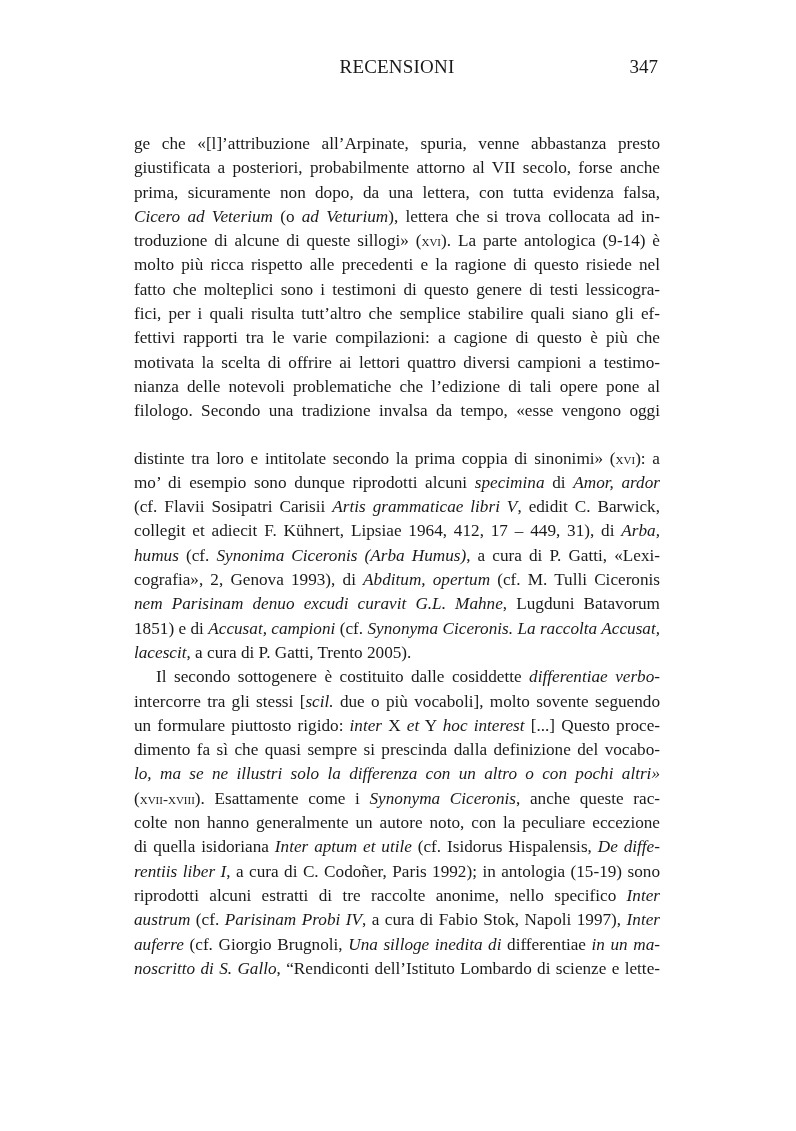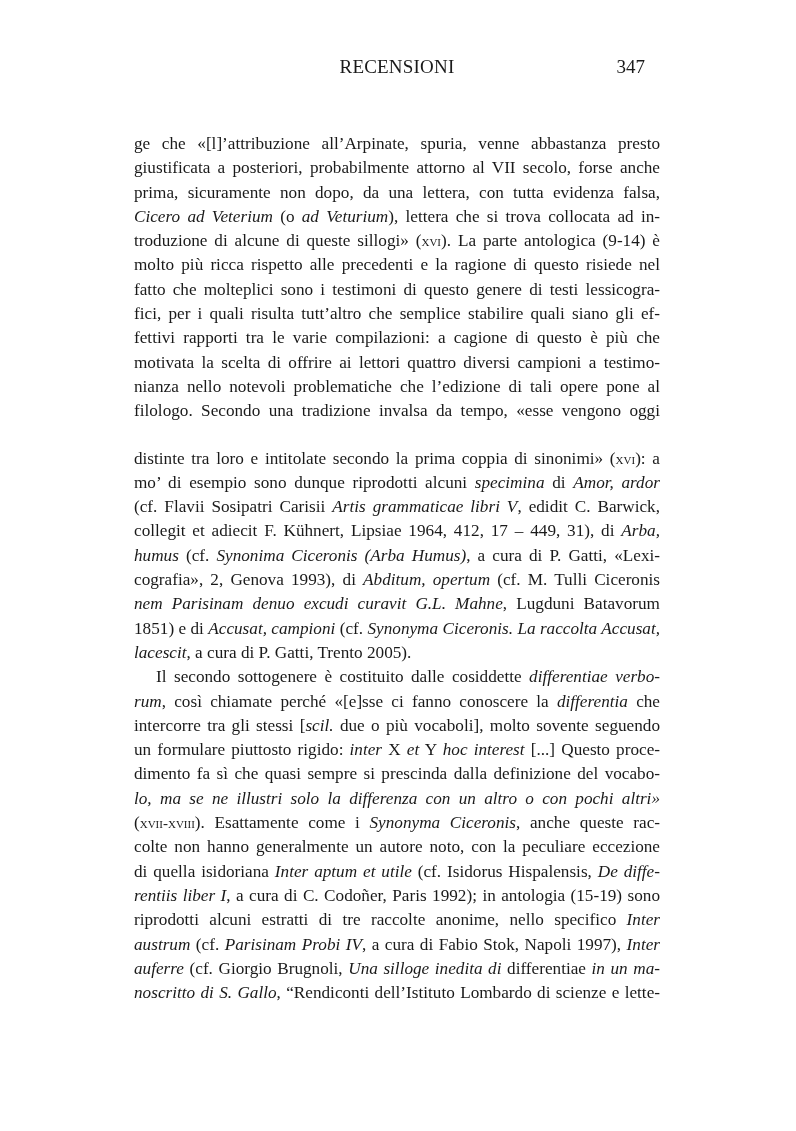--- a/index.html
+++ b/index.html
@@ -1,19 +1,19 @@
 <!DOCTYPE html>
 <html><head>
 <meta charset="utf-8">
 <style>
   html, body { margin:0; padding:0; background:#ffffff; }
   body { width:796px; height:1131px; position:relative; overflow:hidden; font-family:"Liberation Serif","DejaVu Serif",serif; color:#1a1a1a; }
   .header { position:absolute; top:56px; left:134px; width:526px; height:24px; font-size:19px; }
   .running-title { position:absolute; left:0; right:0; text-align:center; letter-spacing:0.2px; }
-  .page-number { position:absolute; right:15px; top:0; }
+  .page-number { position:absolute; right:2px; top:0; }
   .body-text { position:absolute; top:132px; left:134px; width:526px; font-size:17.2px; line-height:24.3px; }
   .line { display:block; text-align:justify; text-align-last:justify; white-space:nowrap; height:24.3px; overflow:visible; }
   .line.last { text-align-last:left; }
   .line.indent { text-indent:22px; }
   .line span { white-space:normal; }
   i { font-style:italic; }
   .sc { font-variant:small-caps; font-size:15px; }
 </style>
 </head>
 <body>
@@ -27,33 +27,32 @@
     <div class="line" style="white-space: normal;">ge che «[l]’attribuzione all’Arpinate, spuria, venne abbastanza presto</div>
     <div class="line" style="white-space: normal;">giustificata a posteriori, probabilmente attorno al VII secolo, forse anche</div>
     <div class="line" style="white-space: normal;">prima, sicuramente non dopo, da una lettera, con tutta evidenza falsa,</div>
     <div class="line" style="white-space: normal;"><i>Cicero ad Veterium</i> (o <i>ad Veturium</i>), lettera che si trova collocata ad in-</div>
     <div class="line" style="white-space: normal;">troduzione di alcune di queste sillogi» (<span class="sc">xvi</span>). La parte antologica (9-14) è</div>
     <div class="line" style="white-space: normal;">molto più ricca rispetto alle precedenti e la ragione di questo risiede nel</div>
     <div class="line" style="white-space: normal;">fatto che molteplici sono i testimoni di questo genere di testi lessicogra-</div>
     <div class="line" style="white-space: normal;">fici, per i quali risulta tutt’altro che semplice stabilire quali siano gli ef-</div>
     <div class="line" style="white-space: normal;">fettivi rapporti tra le varie compilazioni: a cagione di questo è più che</div>
     <div class="line" style="white-space: normal;">motivata la scelta di offrire ai lettori quattro diversi campioni a testimo-</div>
-    <div class="line" style="white-space: normal;">nianza nello notevoli problematiche che l’edizione di tali opere pone al</div>
+    <div class="line" style="white-space: normal;">nianza delle notevoli problematiche che l’edizione di tali opere pone al</div>
     <div class="line" style="white-space: normal;">filologo. Secondo una tradizione invalsa da tempo, «esse vengono oggi</div>
     <div class="line" style="white-space: normal; margin-top: 23px;">distinte tra loro e intitolate secondo la prima coppia di sinonimi» (<span class="sc">xvi</span>): a</div>
     <div class="line" style="white-space: normal;">mo’ di esempio sono dunque riprodotti alcuni <i>specimina</i> di <i>Amor, ardor</i></div>
     <div class="line" style="white-space: normal;">(cf. Flavii Sosipatri Carisii <i>Artis grammaticae libri V</i>, edidit C. Barwick,</div>
     <div class="line" style="white-space: normal;">collegit et adiecit F. Kühnert, Lipsiae 1964, 412, 17 – 449, 31), di <i>Arba,</i></div>
     <div class="line" style="white-space: normal;"><i>humus</i> (cf. <i>Synonima Ciceronis (Arba Humus)</i>, a cura di P. Gatti, «Lexi-</div>
     <div class="line" style="white-space: normal;">cografia», 2, Genova 1993), di <i>Abditum, opertum</i> (cf. M. Tulli Ciceronis</div>
     <div class="line" style="white-space: normal;"><i>nem Parisinam denuo excudi curavit G.L. Mahne</i>, Lugduni Batavorum</div>
     <div class="line" style="white-space: normal;">1851) e di <i>Accusat, campioni</i> (cf. <i>Synonyma Ciceronis. La raccolta Accusat,</i></div>
     <div class="line last" style="white-space: normal;"><i>lacescit</i>, a cura di P. Gatti, Trento 2005).</div>
     <div class="line indent" style="white-space: normal;">Il secondo sottogenere è costituito dalle cosiddette <i>differentiae verbo-</i></div>
-    <div class="line" style="white-space: normal;"><i>rum</i>, così chiamate perché «[e]sse ci fanno conoscere la <i>differentia</i> che</div>
     <div class="line" style="white-space: normal;">intercorre tra gli stessi [<i>scil.</i> due o più vocaboli], molto sovente seguendo</div>
     <div class="line" style="white-space: normal;">un formulare piuttosto rigido: <i>inter</i> X <i>et</i> Y <i>hoc interest</i> [...] Questo proce-</div>
     <div class="line" style="white-space: normal;">dimento fa sì che quasi sempre si prescinda dalla definizione del vocabo-</div>
     <div class="line" style="white-space: normal; font-style: italic;">lo, ma se ne illustri solo la differenza con un altro o con pochi altri»</div>
     <div class="line" style="white-space: normal;">(<span class="sc">xvii-xviii</span>). Esattamente come i <i>Synonyma Ciceronis</i>, anche queste rac-</div>
     <div class="line" style="white-space: normal;">colte non hanno generalmente un autore noto, con la peculiare eccezione</div>
     <div class="line" style="white-space: normal;">di quella isidoriana <i>Inter aptum et utile</i> (cf. Isidorus Hispalensis, <i>De diffe-</i></div>
     <div class="line" style="white-space: normal;"><i>rentiis liber I</i>, a cura di C. Codoñer, Paris 1992); in antologia (15-19) sono</div>
     <div class="line" style="white-space: normal;">riprodotti alcuni estratti di tre raccolte anonime, nello specifico <i>Inter</i></div>
     <div class="line" style="white-space: normal;"><i>austrum</i> (cf. <i>Parisinam Probi IV</i>, a cura di Fabio Stok, Napoli 1997), <i>Inter</i></div>

